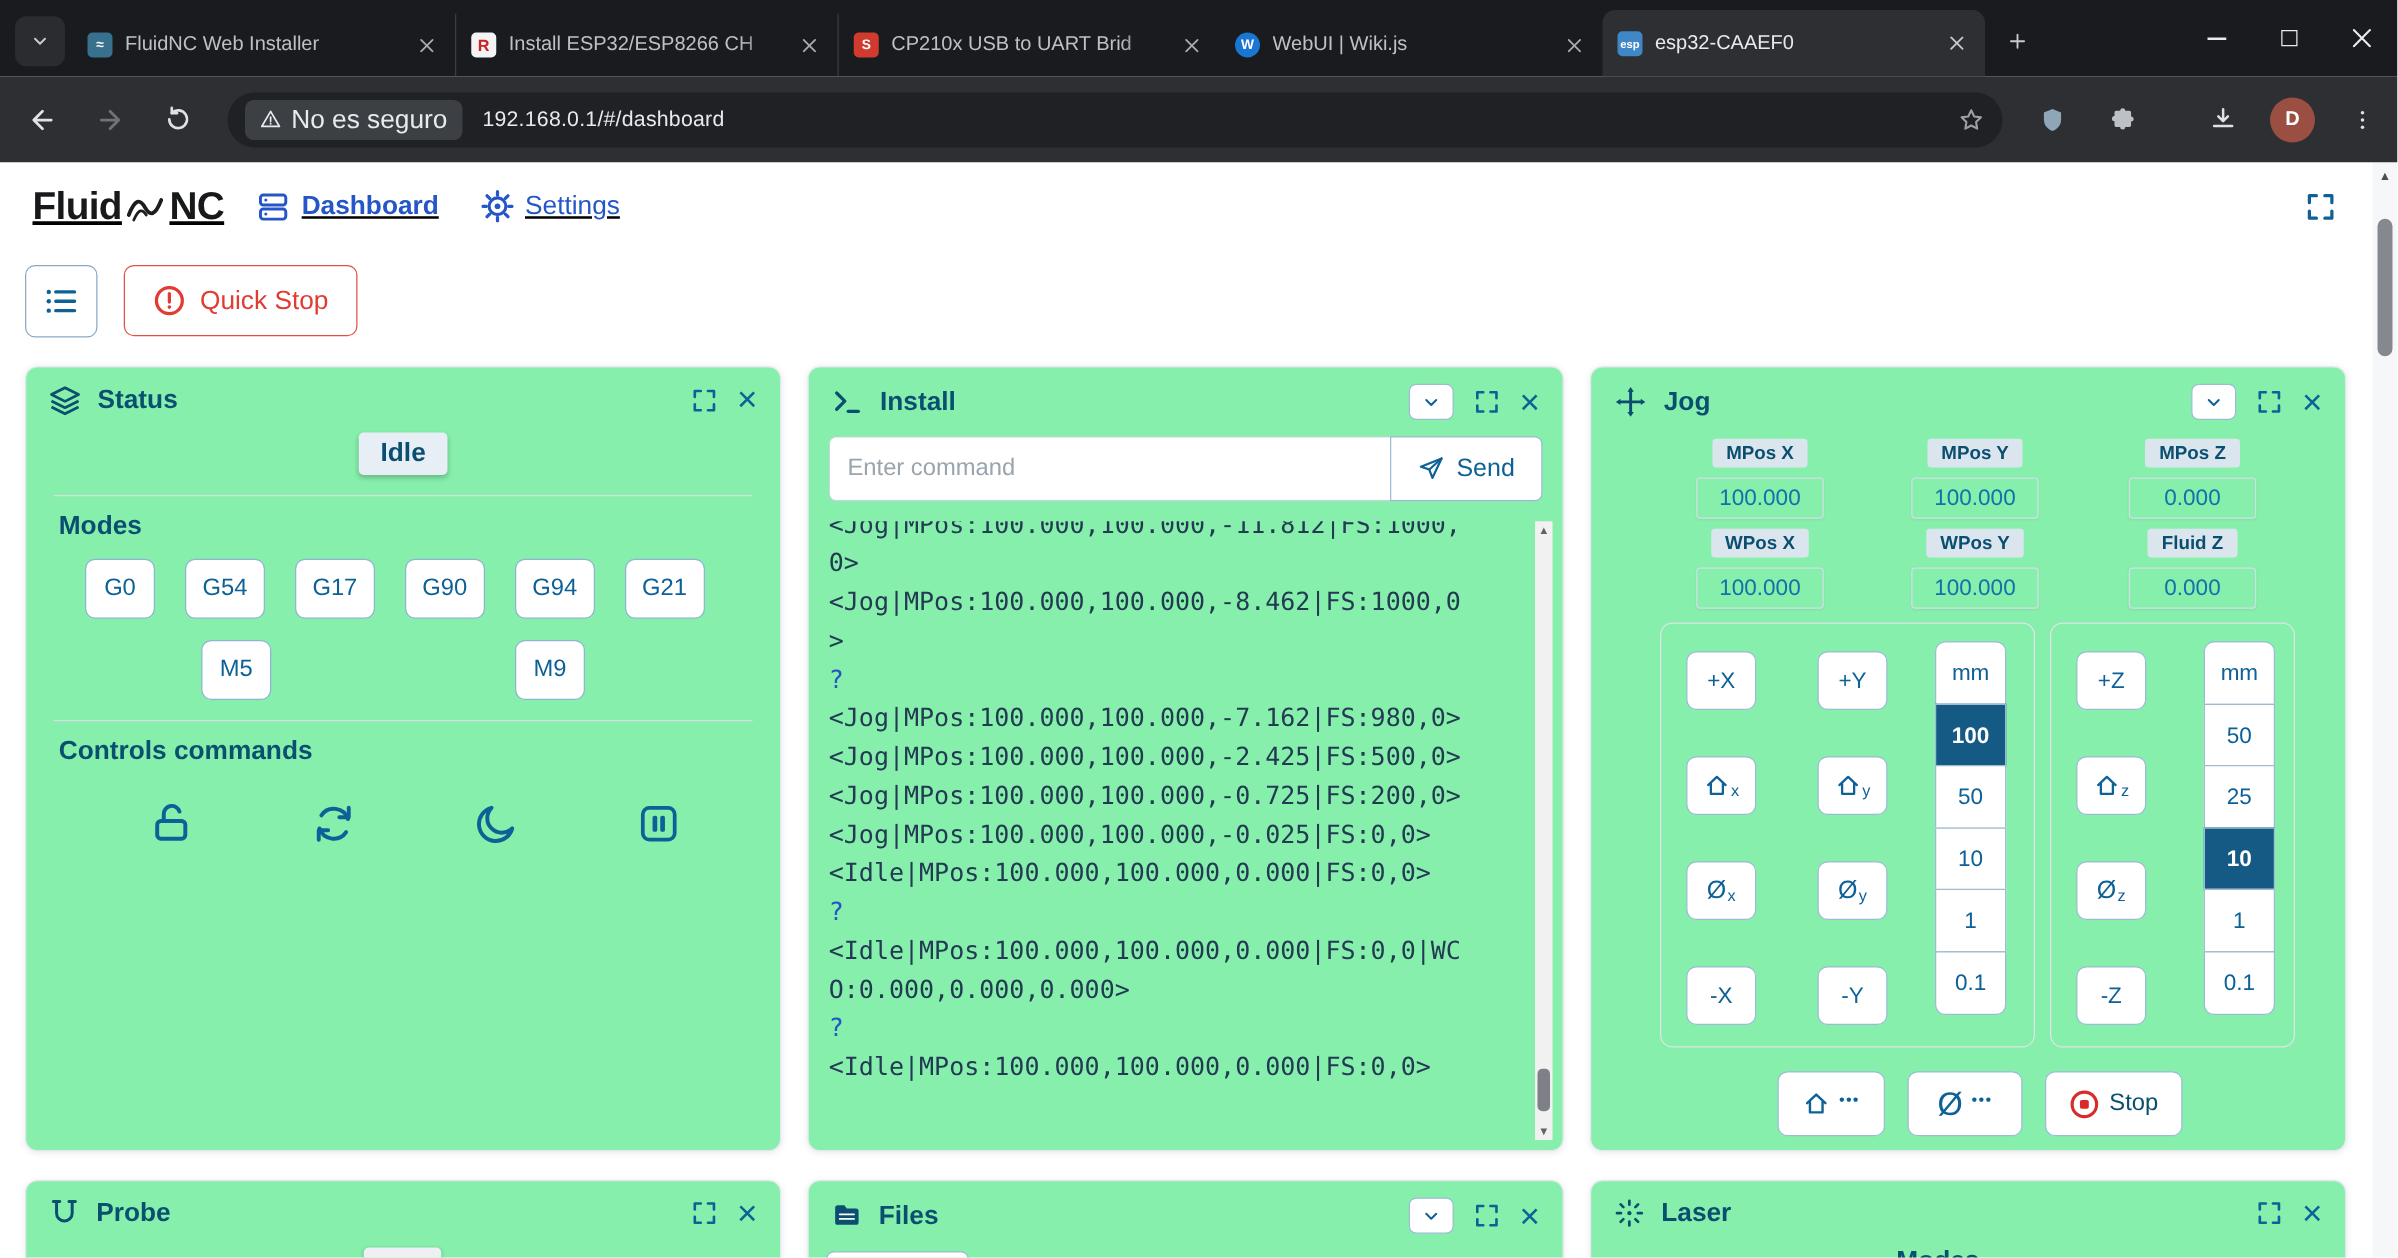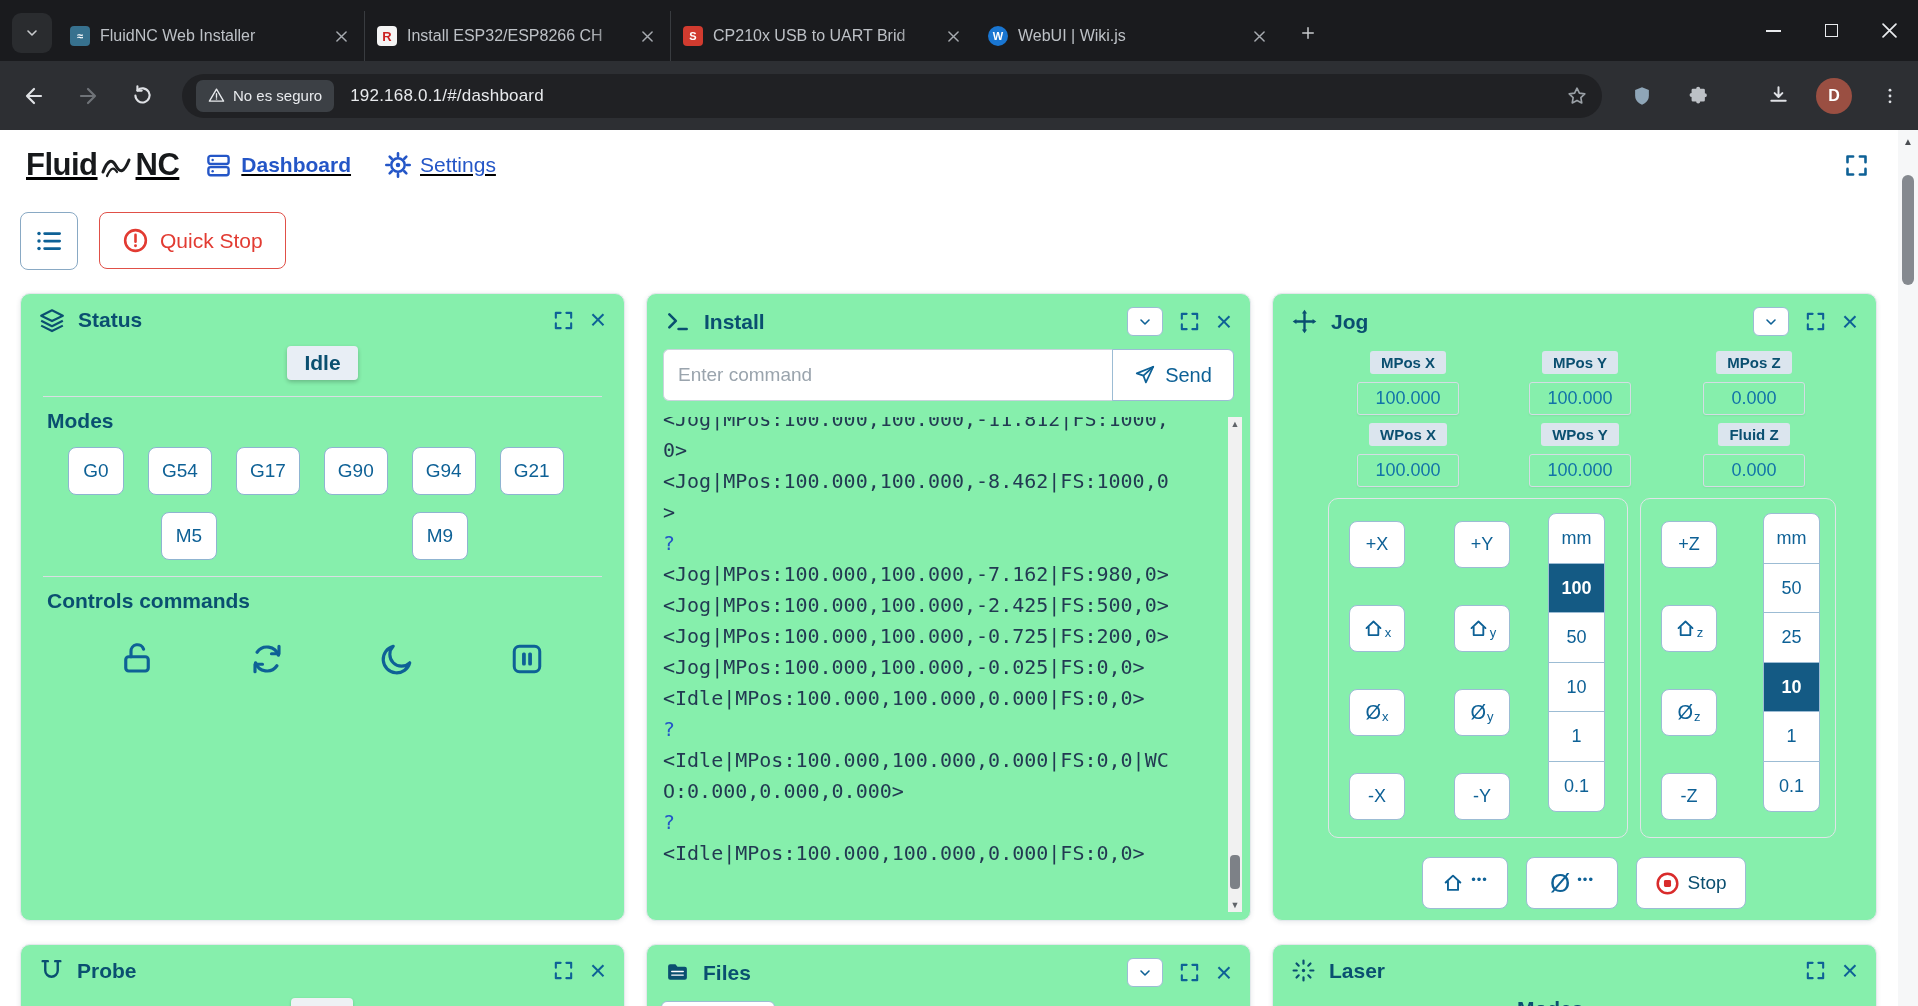--- a/index.html
+++ b/index.html
@@ -35,21 +35,21 @@
   .wc-min { width:15px; height:2px; background:#e8eaed; display:block; }
   .wc-max { width:13px; height:13px; border:1.6px solid #e8eaed; display:block; }
 
   .navbar { position:absolute; top:61px; left:0; width:1918px; height:69px; background:#2d2f33;
             display:flex; align-items:center; }
   .nav-btn { width:44px; height:44px; border-radius:50%; display:flex; align-items:center;
              justify-content:center; flex:0 0 auto; }
   .omnibox { width:1420px; height:44px; margin-left:18px; background:#202124; border-radius:22px;
              display:flex; align-items:center; padding:0 14px; }
   .sec-chip { height:32px; background:#3c4045; border-radius:7px; display:flex; align-items:center;
-              gap:8px; padding:0 12px; color:#e8eaed; font-size:15px; flex:0 0 auto;justify-content:flex-end; }
+              gap:8px; padding:0 12px; color:#e8eaed; font-size:21px; flex:0 0 auto;justify-content:flex-end; }
   .url { color:#e8eaed; font-size:17px; margin-left:16px; letter-spacing:.2px; }
   .omni-spacer { flex:1; }
   .avatar { width:36px; height:36px; border-radius:50%; background:#9a4f42; color:#fff;
             font-size:16px; font-weight:bold; display:flex; align-items:center; justify-content:center; }
 
   
   .app-header { position:absolute; top:130px; left:0; width:1898px; height:70px; background:#fff;
                 display:flex; align-items:center;text-decoration:underline; }
   .logo { display:flex; align-items:center; margin-left:26px; }
   .logo-txt { font-size:31px; font-weight:800; color:#17191b; letter-spacing:-0.5px; }
@@ -205,20 +205,29 @@
     </div>
     <div class="tab beforeactive">
       <span class="favicon fav4">W</span>
       <span class="tab-title">WebUI | Wiki.js</span>
       <span class="tab-close">
           <svg width="11" height="11" viewBox="0 0 12 12">
             <path d="M1 1l10 10M11 1L1 11" stroke="#a7abb0" stroke-width="1.6" stroke-linecap="round"></path>
           </svg>
         </span>
     </div>
+    <div class="tab active">
+      <span class="favicon fav5">esp</span>
+      <span class="tab-title">esp32-CAAEF0</span>
+      <span class="tab-close">
+          <svg width="11" height="11" viewBox="0 0 12 12">
+            <path d="M1 1l10 10M11 1L1 11" stroke="#c8cacd" stroke-width="1.6" stroke-linecap="round"></path>
+          </svg>
+        </span>
+    </div>
   </div>
   <div class="newtab">
     <svg width="18" height="18" viewBox="0 0 24 24">
         <path d="M12 5v14M5 12h14" stroke="#c8cacd" stroke-width="2" stroke-linecap="round"></path>
       </svg>
   </div>
   <div class="win-controls">
     <div class="win-btn">
         <span class="wc-min"></span>
       </div>

